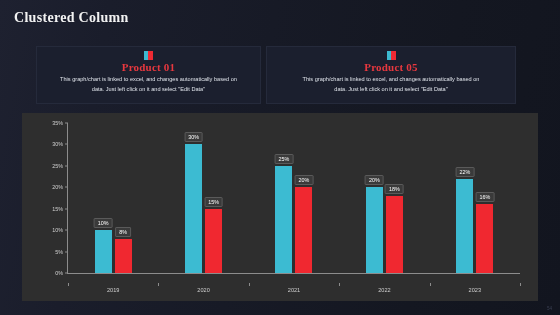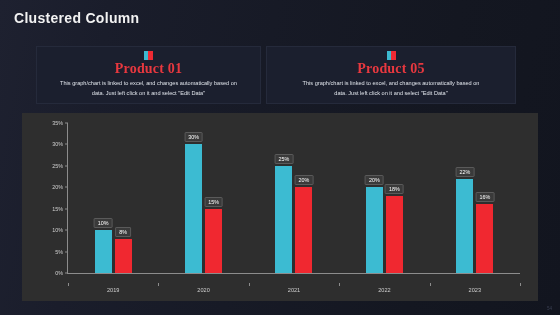--- a/index.html
+++ b/index.html
@@ -7,21 +7,21 @@
     width:560px;height:315px;overflow:hidden;
     font-family:"Liberation Sans",sans-serif;
     background:#16192a;
   }
   .slide{
     position:relative;width:560px;height:315px;
     background:linear-gradient(100deg,#1e2130 0%,#1a1d2b 18%,#171a26 45%,#141721 75%,#12151f 100%);
   }
   .slide-title{
     position:absolute;left:14px;top:10px;
-    font-family:Liberation Sans, sans-serif;
+    font-family:Liberation Serif, serif;
     font-size:14px;font-weight:bold;color:#f2f2f2;
     letter-spacing:.3px;
   }
   
   .callout{
     position:absolute;top:46px;height:58px;
     background:#1b1f2e;
     border:1px solid #252a3b;
     box-sizing:border-box;
   }
@@ -33,21 +33,21 @@
   }
   .swatch{
     width:9px;height:9px;background:#ee2b33;
     box-shadow:-2px 0 0 #3bb8cf inset;
     margin-bottom:1px;
   }
   .swatch.s1{background:linear-gradient(90deg,#3cb9d0 0 40%,#ef2a33 40% 100%);box-shadow:none;}
   .swatch.s2{background:linear-gradient(90deg,#3cb9d0 0 40%,#ef2a33 40% 100%);box-shadow:none;}
   .callout-head{
     font-family:"Liberation Serif",serif;
-    font-size:14px;font-weight:bold;color:#e8383f;
+    font-size:11px;font-weight:bold;color:#e8383f;
     margin-bottom:2px;letter-spacing:.2px;
   }
   .callout-body{
     font-size:5.6px;line-height:1.75;color:#dfe3ea;
     text-align:center;max-width:190px;
   }
   
   .chart-panel{
     position:absolute;left:22px;top:113px;
     width:516px;height:188px;

